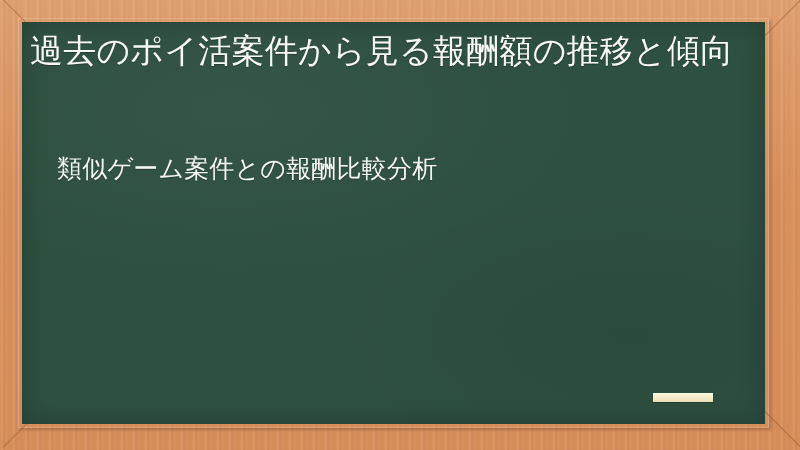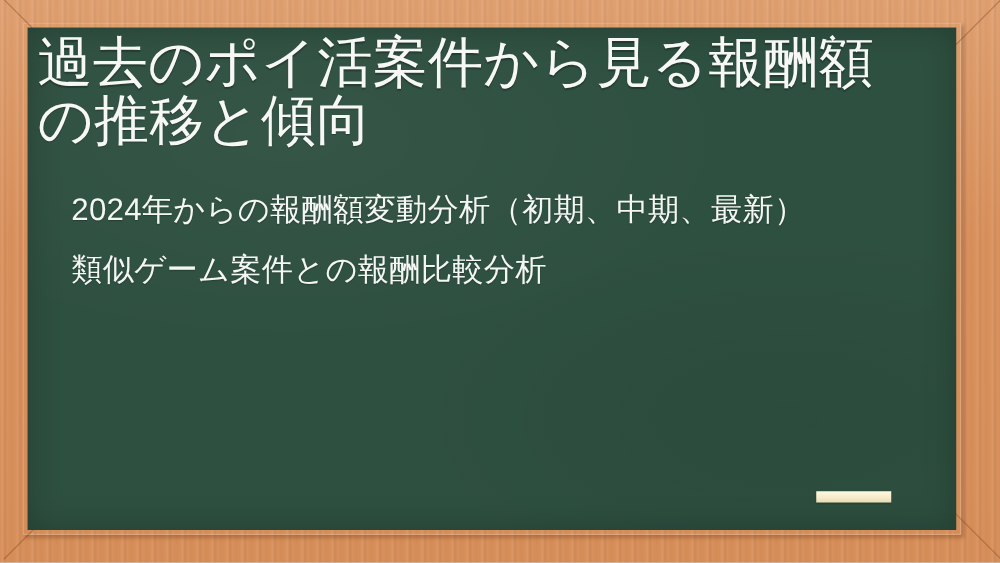--- a/index.html
+++ b/index.html
@@ -90,21 +90,21 @@
     overflow: hidden;
   }
 
   
   .board-title {
     position: absolute;
     left: 8px;
     top: 6px;
     width: 706px;
     color: #f7f8f6;
-    font-size: 44px;
+    font-size: 33px;
     line-height: 46px;
     font-weight: 400;
     letter-spacing: 0.2px;
     text-shadow: 0 1px 1px rgba(0,0,0,0.28);
     white-space: pre-wrap;
   }
 
   .bullet-list {
     position: absolute;
     left: 35px;
@@ -145,21 +145,20 @@
   <div class="miter tl"></div>
   <div class="miter tr"></div>
   <div class="miter bl"></div>
   <div class="miter br"></div>
 
   <div class="board">
 
     <div class="board-title">過去のポイ活案件から見る報酬額の推移と傾向</div>
 
     <ul class="bullet-list">
-      <li class="bullet-item">2024年からの報酬額変動分析（初期、中期、最新）</li>
       <li class="bullet-item">類似ゲーム案件との報酬比較分析</li>
     </ul>
 
   </div>
 
   <div class="chalk"></div>
 
 </div>
 
 </body></html>

